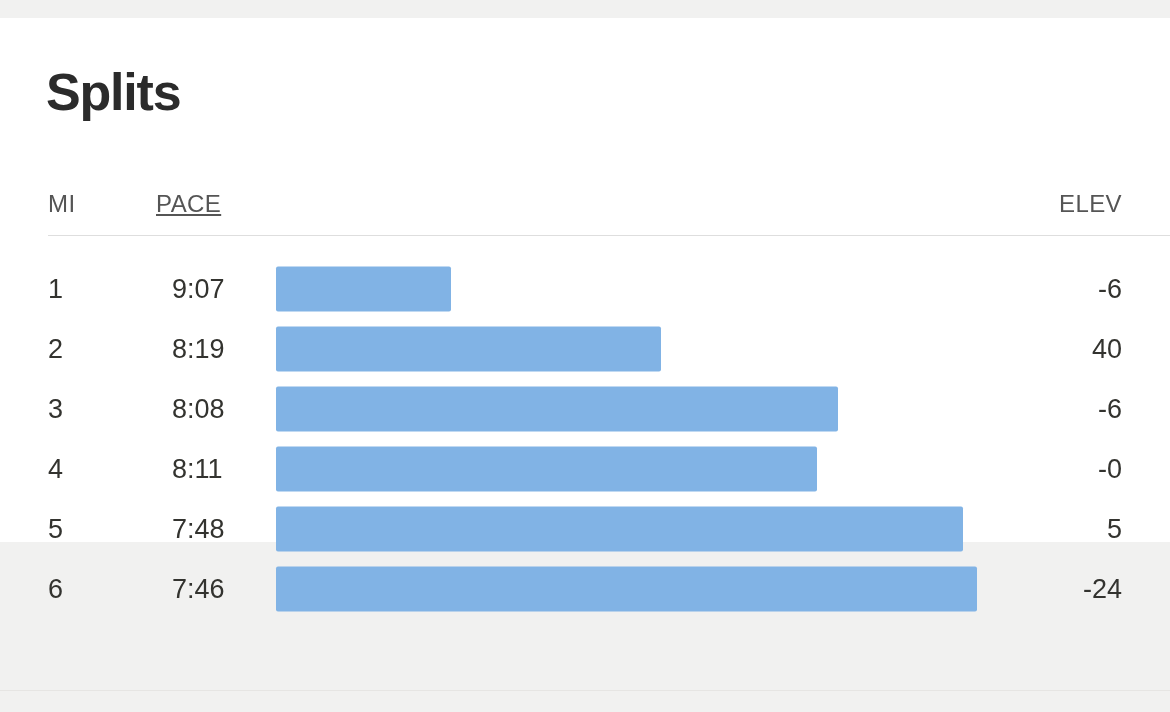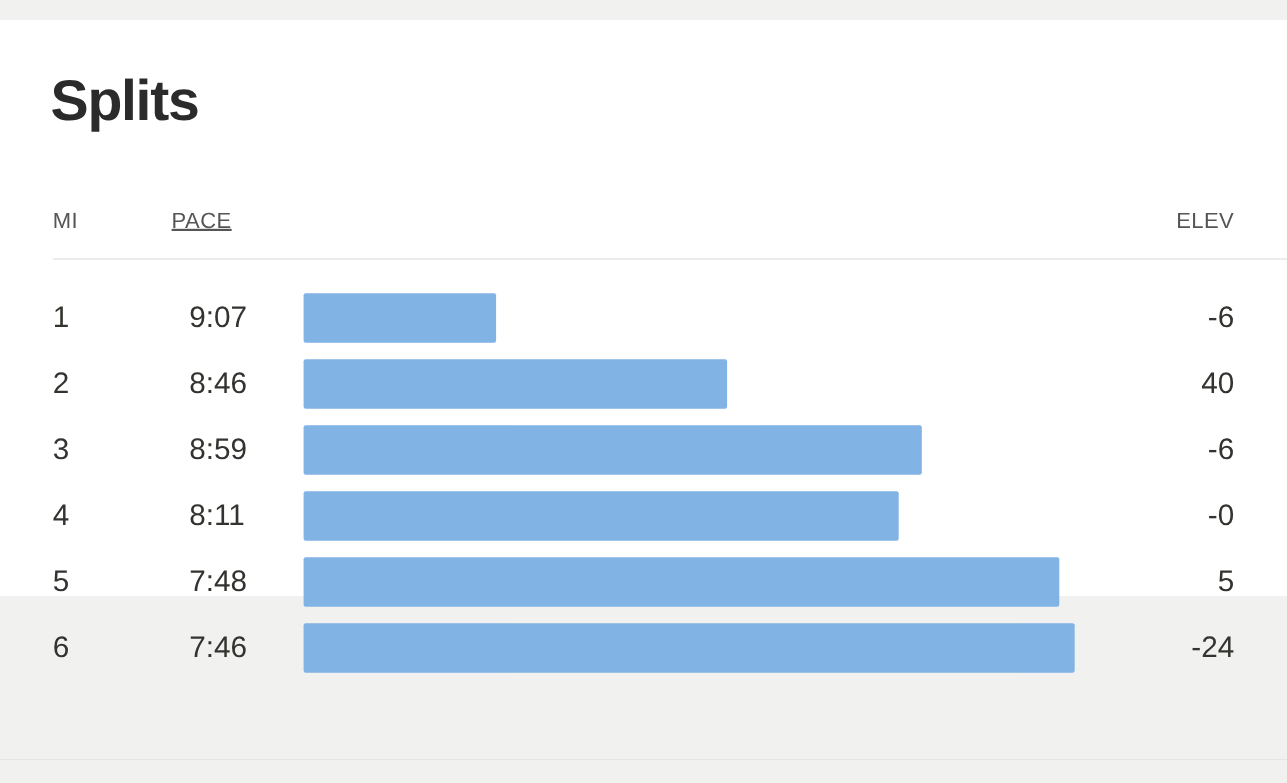--- a/index.html
+++ b/index.html
@@ -57,21 +57,21 @@
     left: 0;
     top: 160px;
     width: 1170px;
   }
   .table-head {
     position: relative;
     height: 56px;
   }
   .th {
     position: absolute;
-    font-size: 20px;
+    font-size: 24px;
     color: #555555;
     letter-spacing: 0.4px;
     top: 12px;
     white-space: nowrap;
   }
   .th-mi   { left: 48px; }
   .th-pace { left: 156px; text-decoration: underline; }
   .th-elev { right: 48px; text-align: left; }
   .head-rule {
     position: absolute;
@@ -144,30 +144,30 @@
           <div class="cell cell-mi">1</div>
           <div class="cell cell-pace">9:07</div>
           <div class="bar-track">
             <div class="bar" style="width: 175px; background: rgb(129, 179, 229);"></div>
           </div>
           <div class="cell cell-elev">-6</div>
         </div>
 
         <div class="split-row">
           <div class="cell cell-mi">2</div>
-          <div class="cell cell-pace">8:46</div>
+          <div class="cell cell-pace">8:19</div>
           <div class="bar-track">
             <div class="bar" style="width: 385px; background: rgb(129, 179, 229);"></div>
           </div>
           <div class="cell cell-elev">40</div>
         </div>
 
         <div class="split-row">
           <div class="cell cell-mi">3</div>
-          <div class="cell cell-pace">8:59</div>
+          <div class="cell cell-pace">8:08</div>
           <div class="bar-track">
             <div class="bar" style="width: 562px; background: rgb(129, 179, 229);"></div>
           </div>
           <div class="cell cell-elev">-6</div>
         </div>
 
         <div class="split-row">
           <div class="cell cell-mi">4</div>
           <div class="cell cell-pace">8:11</div>
           <div class="bar-track">

